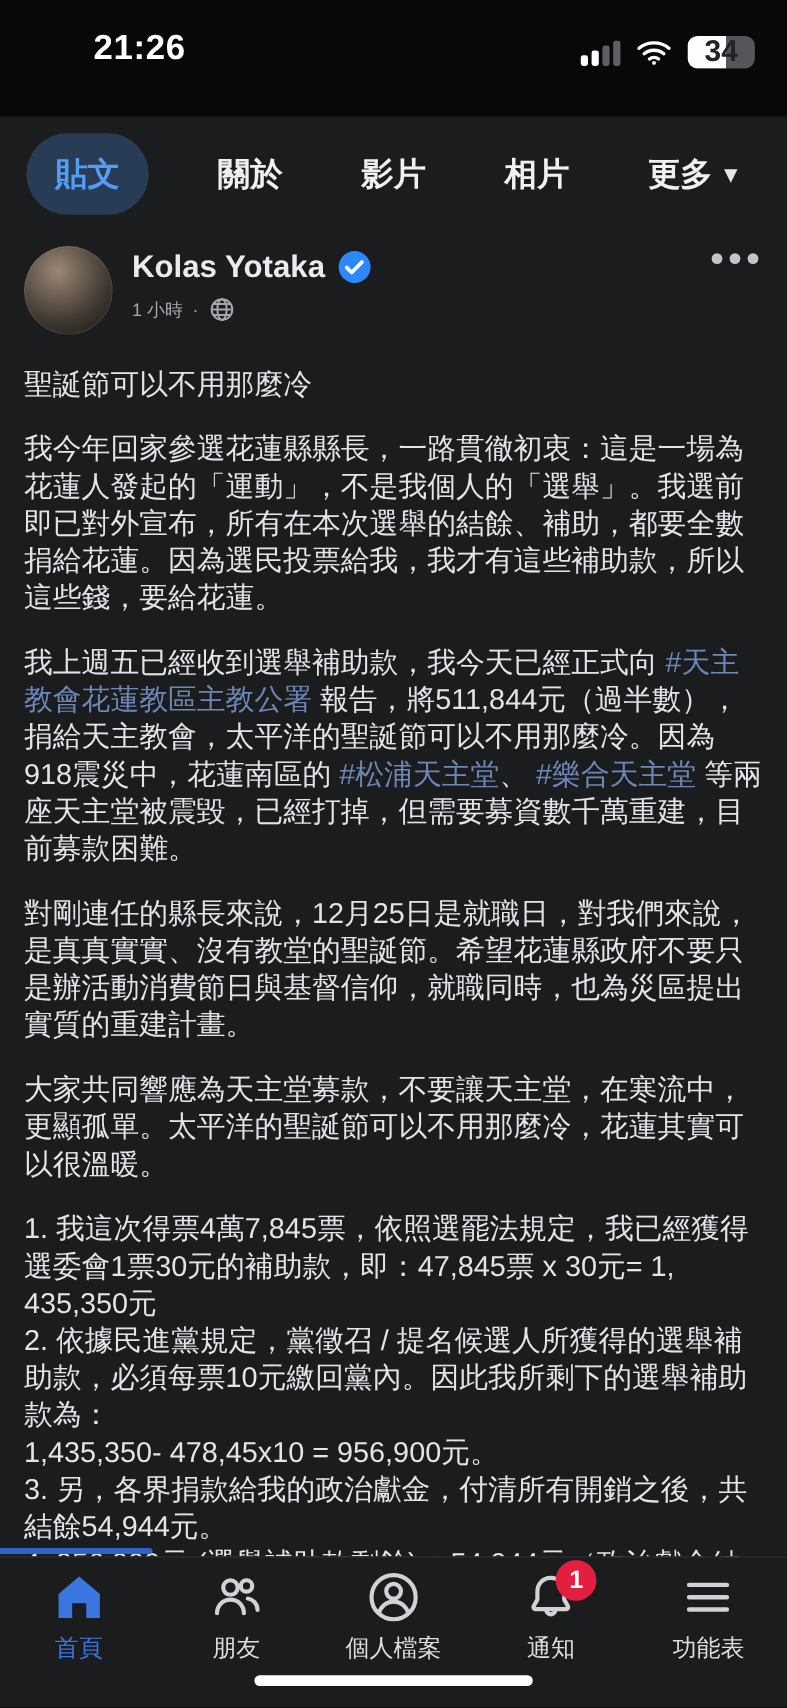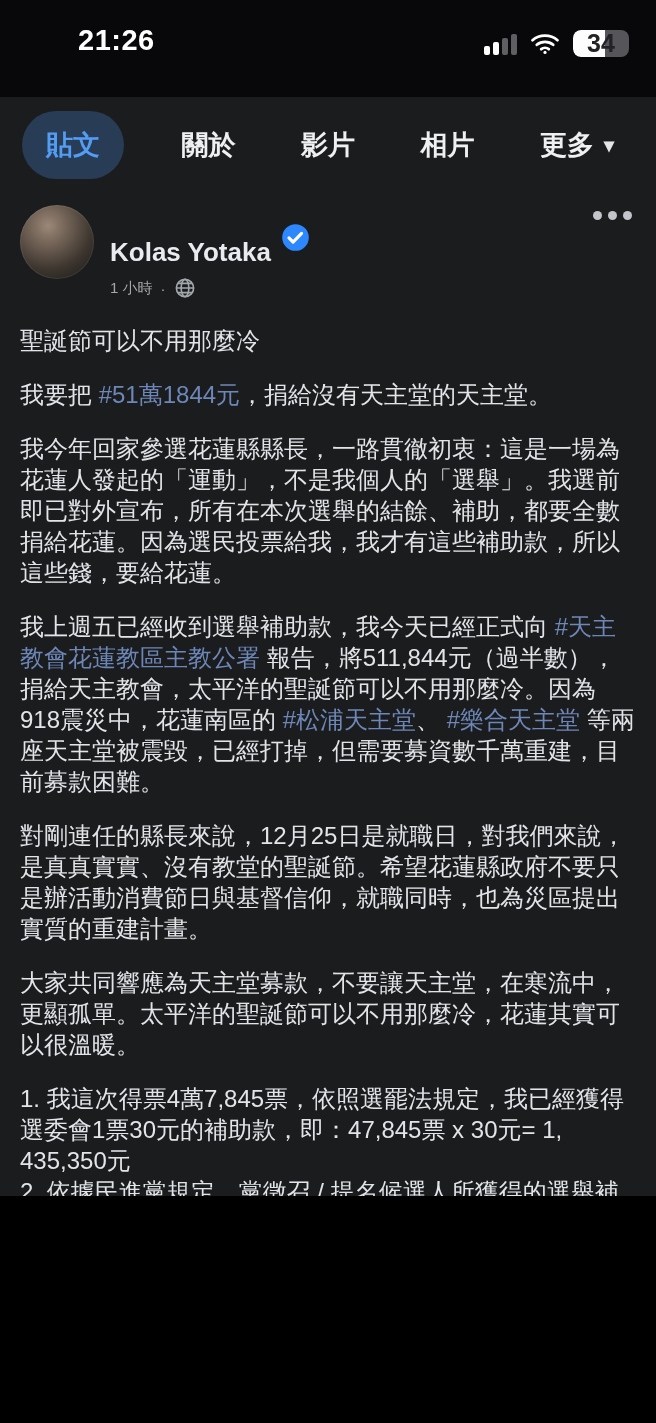--- a/index.html
+++ b/index.html
@@ -1,17 +1,17 @@
 <!DOCTYPE html>
 <html lang="zh-Hant"><head>
 <meta charset="utf-8">
 <style>
   html,body{margin:0;padding:0;background:#000;}
   .screen{
-    position:relative;width:656px;height:1196px;overflow:hidden;
+    position:relative;width:656px;height:1423px;overflow:hidden;
     background:#0b0b0d;
     font-family:"Liberation Sans",sans-serif;
     -webkit-font-smoothing:antialiased;
     color:#e4e6ea;
   }
   
   .status-bar{position:absolute;top:0;left:0;right:0;height:97px;background:#08080a;}
   .status-time{position:absolute;left:78px;top:24px;font-size:29px;font-weight:700;color:#fff;letter-spacing:.5px;}
   .status-icons{position:absolute;right:34px;top:30px;display:flex;align-items:center;gap:13px;}
   .sig{display:flex;align-items:flex-end;gap:3px;height:22px;}
@@ -32,21 +32,21 @@
   .tab{font-size:27px;font-weight:600;color:#eef0f2;padding:14px 8px;border-radius:40px;white-space:nowrap;}
   .tab.active{background:#283c55;color:#549df5;padding:16px 24px;}
   .tab .caret{font-size:20px;color:#e3e5e8;margin-left:10px;vertical-align:2px;}
   
   .post-header{display:flex;align-items:flex-start;padding:20px 20px 0 20px;position:relative;}
   .avatar{width:74px;height:74px;border-radius:50%;flex:0 0 auto;
     background:radial-gradient(circle at 38% 28%,#9b8877 0%,#6e5f53 30%,#3d362f 62%,#191715 100%);
     box-shadow:inset 0 0 0 1px rgba(255,255,255,.08);}
   .header-texts{margin-left:16px;padding-top:2px;}
   .author-row{display:flex;align-items:center;gap:10px;}
-  .author-name{font-size:26px;font-weight:700;color:#e9ebef;margin-top:30px;}
+  .author-name{font-size:26px;font-weight:700;color:#e9ebef;}
   .meta-row{display:flex;align-items:center;gap:8px;margin-top:9px;color:#a4a7ac;font-size:15px;}
   .dots{position:absolute;right:24px;top:26px;display:flex;gap:6px;}
   .dots i{width:9px;height:9px;border-radius:50%;background:#c2c5ca;display:block;}
   
   .post-body{padding:6px 20px 0 20px;}
   .post-par{margin:23px 0;font-size:24px;line-height:31px;color:#e2e4e8;white-space:pre-wrap;word-break:break-word;}
   .post-par:first-child{margin-top:20px;}
   .hashtag{color:#6d87b8;}
   .blue-underline{position:absolute;left:0;top:1290px;width:127px;height:5px;background:#2f63c9;border-radius:0 4px 4px 0;}
   
@@ -123,21 +123,20 @@
       </div>
       <div class="dots">
           <i></i>
           <i></i>
           <i></i>
         </div>
     </div>
 
     <div class="post-body" id="post-body">
         <p class="post-par"><span>聖誕節可以不用那麼冷</span></p>
-        <p class="post-par"><span>我要把 </span><span class="hashtag">#51萬1844元</span><span>，捐給沒有天主堂的天主堂。</span></p>
         <p class="post-par"><span>我今年回家參選花蓮縣縣長，一路貫徹初衷：這是一場為花蓮人發起的「運動」，不是我個人的「選舉」。我選前即已對外宣布，所有在本次選舉的結餘、補助，都要全數捐給花蓮。因為選民投票給我，我才有這些補助款，所以這些錢，要給花蓮。</span></p>
         <p class="post-par"><span>我上週五已經收到選舉補助款，我今天已經正式向 </span><span class="hashtag">#天主教會花蓮教區主教公署</span><span> 報告，將511,844元（過半數），捐給天主教會，太平洋的聖誕節可以不用那麼冷。因為918震災中，花蓮南區的 </span><span class="hashtag">#松浦天主堂</span><span>、 </span><span class="hashtag">#樂合天主堂</span><span> 等兩座天主堂被震毀，已經打掉，但需要募資數千萬重建，目前募款困難。</span></p>
         <p class="post-par"><span>對剛連任的縣長來說，12月25日是就職日，對我們來說，是真真實實、沒有教堂的聖誕節。希望花蓮縣政府不要只是辦活動消費節日與基督信仰，就職同時，也為災區提出實質的重建計畫。</span></p>
         <p class="post-par"><span>大家共同響應為天主堂募款，不要讓天主堂，在寒流中，更顯孤單。太平洋的聖誕節可以不用那麼冷，花蓮其實可以很溫暖。</span></p>
         <p class="post-par"><span>1. 我這次得票4萬7,845票，依照選罷法規定，我已經獲得選委會1票30元的補助款，即：47,845票 x 30元= 1, 435,350元
 2. 依據民進黨規定，黨徵召 / 提名候選人所獲得的選舉補助款，必須每票10元繳回黨內。因此我所剩下的選舉補助款為：
 1,435,350- 478,45x10 = 956,900元。
 3. 另，各界捐款給我的政治獻金，付清所有開銷之後，共結餘54,944元。
 4. 956,900元 (選舉補助款剩餘) + 54,944元（政治獻金結餘）=1,011,844元。</span></p>
       </div>

